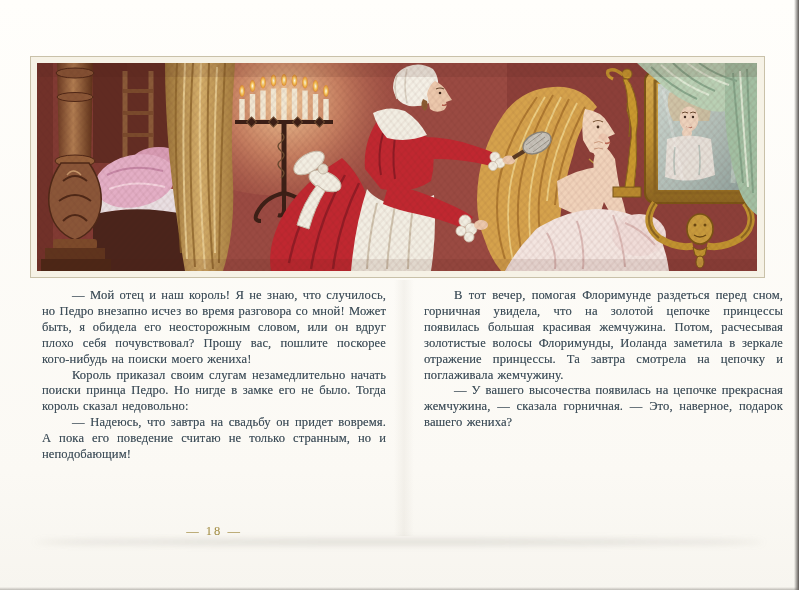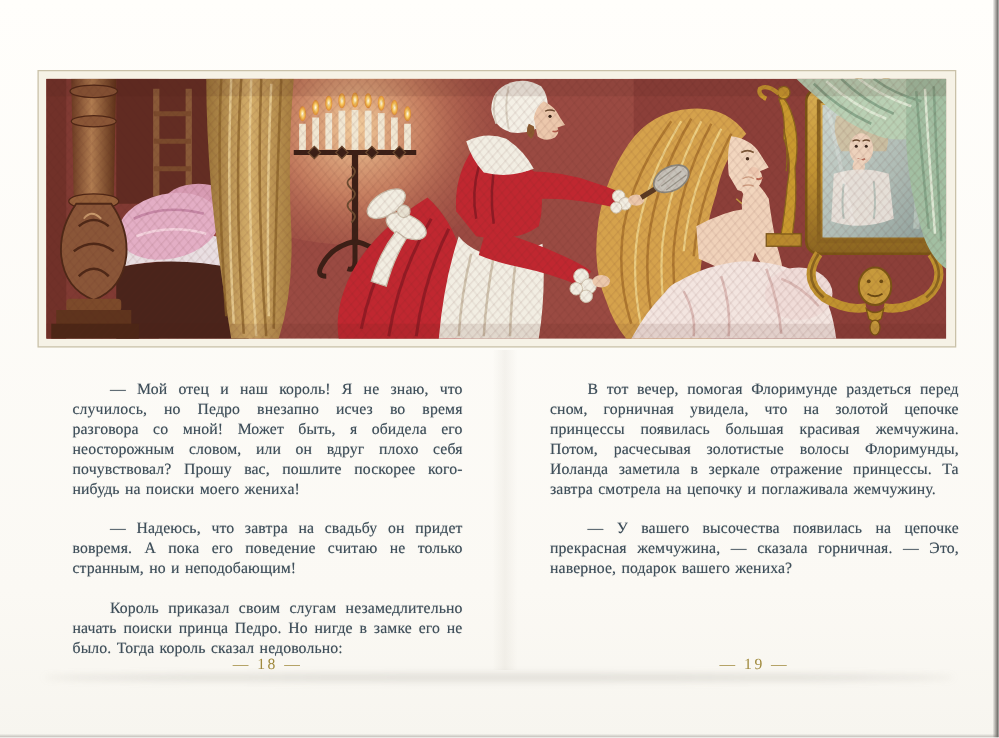--- a/index.html
+++ b/index.html
@@ -12,21 +12,21 @@
   
   .illus-frame{
     position:absolute;left:30px;top:56px;width:733px;height:220px;
     border:1px solid var(--frame-line,#c9c1a9);
     background:#f6f2e6;
   }
   .illus-frame svg{position:absolute;left:6px;top:6px;display:block;}
   
   .page-col{position:absolute;top:288px;color:var(--text,#3f4f5a);}
   .page-col p{
-    margin:16px;font-size:12.6px;line-height:15.9px;text-align:justify;
+    margin:0;font-size:12.6px;line-height:15.9px;text-align:justify;
     letter-spacing:.1px;word-spacing:1px;
     text-shadow:0 0 .6px rgba(63,79,90,.55);
   }
   .col-left{left:42px;width:344px;}
   .col-right{left:424px;width:359px;}
   .indent{text-indent:30px;}
   .gap-before{margin-top:10px !important;}
   .page-number{
     position:absolute;top:523px;height:16px;line-height:16px;
     text-align:center;font-size:12.5px;letter-spacing:2px;
@@ -344,29 +344,28 @@
         <rect width="720" height="208" fill="url(#hatchA)" opacity="0.10"></rect>
         <rect width="720" height="208" fill="url(#hatchB)" opacity="0.08"></rect>
         <rect width="720" height="14" fill="#4a1d18" opacity="0.12"></rect>
         <rect y="196" width="720" height="12" fill="#4a1d18" opacity="0.10"></rect>
       </g>
     </svg>
   </div>
 
   <div class="page-col col-left">
     <p class="indent">— Мой отец и наш король! Я не знаю, что случилось, но Педро внезапно исчез во время разговора со мной! Может быть, я обидела его неосторожным словом, или он вдруг плохо себя почувствовал? Прошу вас, пошлите поскорее кого-нибудь на поиски моего жениха!</p>
+    <p class="indent">Король приказал своим слугам незамедлительно начать поиски принца Педро. Но нигде в замке его не было. Тогда король сказал недовольно:</p>
     <p class="indent">— Надеюсь, что завтра на свадьбу он придет вовремя. А пока его поведение считаю не только странным, но и неподобающим!</p>
-    <p class="indent">Король приказал своим слугам незамедлительно начать поиски принца Педро. Но нигде в замке его не было. Тогда король сказал недовольно:</p>
   </div>
 
   <div class="page-col col-right">
     <p class="indent">В тот вечер, помогая Флоримунде раздеться перед сном, горничная увидела, что на золотой цепочке принцессы появилась большая красивая жемчужина. Потом, расчесывая золотистые волосы Флоримунды, Иоланда заметила в зеркале отражение принцессы. Та завтра смотрела на цепочку и поглаживала жемчужину.</p>
     <p class="indent">— У вашего высочества появилась на цепочке прекрасная жемчужина, — сказала горничная. — Это, наверное, подарок вашего жениха?</p>
   </div>
 
   <div class="page-number pn-left">— 18 —</div>
-  <div class="page-number pn-right">— 19 —</div>
 
   <div class="gutter-shade"></div>
   <div class="page-bottom-shadow"></div>
   <div class="photo-edge-right"></div>
   <div class="photo-edge-bottom"></div>
 </div>
 
 </body></html>

